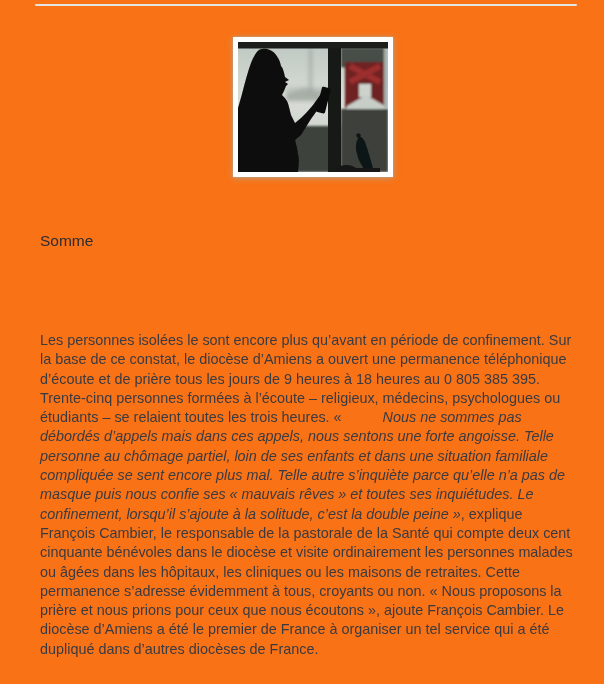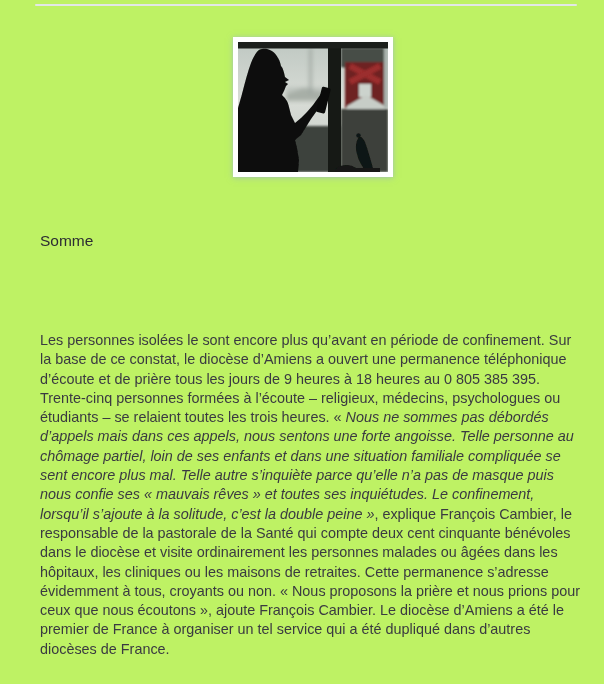--- a/index.html
+++ b/index.html
@@ -1,17 +1,17 @@
 <!DOCTYPE html>
 <html><head>
 <meta charset="utf-8">
 <style>
   html,body{margin:0;padding:0;background:#ffffff;}
   .page{
-    position:relative;width:604px;height:684px;background:#bef264;overflow:hidden;
+    position:relative;width:604px;height:684px;background:#f97316;overflow:hidden;
     font-family:"Liberation Sans","DejaVu Sans",sans-serif;
   }
   .divider{
     position:absolute;top:4px;left:35px;width:542px;height:2px;
     background:#e2e7e6;border-radius:1px;
   }
   .photo-frame{
     position:absolute;top:37px;left:233px;width:150px;height:130px;
     background:#ffffff;border:5px solid #ffffff;
     box-shadow:0 1px 6px rgba(150,182,192,0.65), 0 0 2px rgba(170,200,205,0.5);
@@ -23,21 +23,21 @@
   }
   .title{
     position:absolute;top:293px;left:40px;width:560px;
     font-size:17.5px;line-height:22px;font-weight:bold;color:#25252b;
     letter-spacing:-0.1px;white-space:nowrap;
   }
   .body-text{
     position:absolute;top:331px;left:40px;width:540px;
     font-size:14.4px;line-height:19.3px;color:#3a3a41;
   }
-  .body-text .it{font-style:italic;}
+  .body-text .it{font-style:italic;margin-left:37px;}
 </style>
 </head>
 <body>
 
 <div class="page">
 
   <div class="divider"></div>
 
   <div class="photo-frame">
     <svg viewBox="0 0 150 130" xmlns="http://www.w3.org/2000/svg">

